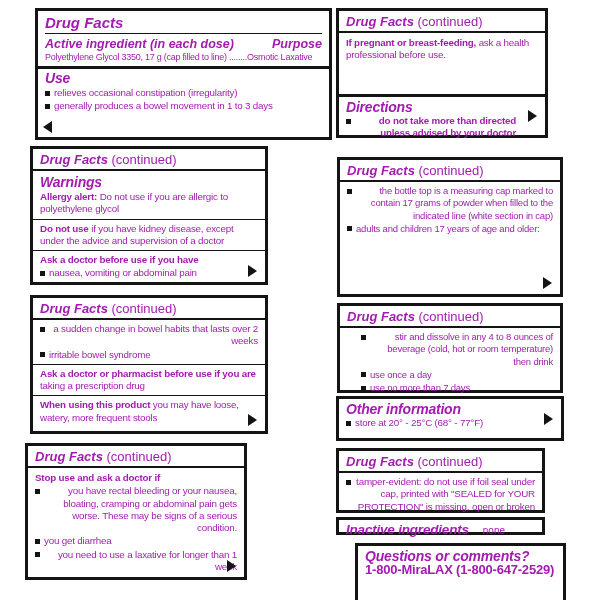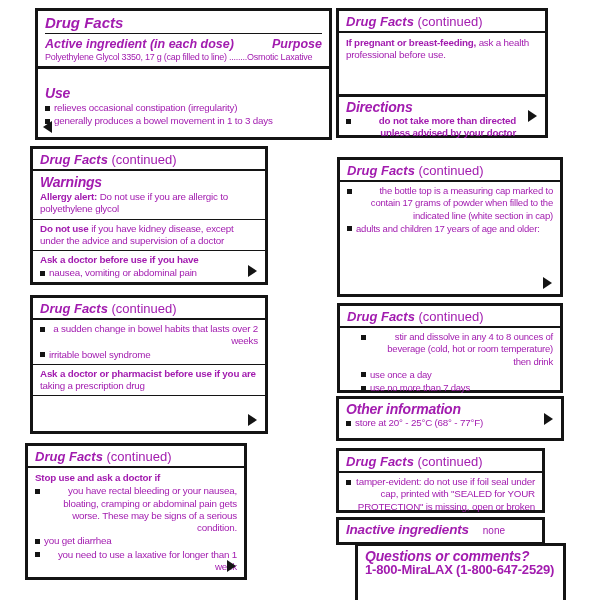--- a/index.html
+++ b/index.html
@@ -14,21 +14,21 @@
   .title{font-size:15px;line-height:17px;font-weight:bold;font-style:italic;}
   .rule{border-top:1.6px solid #141414;margin:2px 0 3px;}
   .sep{border-top:1.4px solid #141414;margin:3px -7px;}
   .para{margin:1px 0;}
   .lead{font-weight:bold;}
   .brow{display:flex;align-items:flex-start;margin:0 0 1px;text-align:right;}
   .sq{flex:none;width:5px;height:5px;background:#141414;margin:3.5px 4px 0 0;}
   .ind{margin-left:14px;}
   .actrow{display:flex;justify-content:space-between;align-items:baseline;font-size:12.5px;}
   .ingr{font-size:9px;letter-spacing:-0.25px;white-space:nowrap;margin-top:1px;}
-  .sec2{border-top:3px solid #141414;padding:16px 7px;}
+  .sec2{border-top:3px solid #141414;padding:1px 7px;}
   .sec1{padding:3px 7px 4px;}
   .arr{position:absolute;width:0;height:0;}
   .arr-r{border-top:6.5px solid transparent;border-bottom:6.5px solid transparent;border-left:9px solid #141414;}
   .arr-l{border-top:6.5px solid transparent;border-bottom:6.5px solid transparent;border-right:9px solid #141414;}
   .br{right:8px;bottom:5px;}
   .vc{right:8px;top:50%;transform:translateY(-50%);}
   .inrow{display:flex;align-items:baseline;padding:2px 7px 3px;}
   .inval{font-size:10px;margin-left:14px;letter-spacing:0;}
   .phone{font-weight:bold;font-size:13px;letter-spacing:-0.2px;}
 </style>
@@ -87,20 +87,21 @@
           <span class="sq"></span>
           <span>a sudden change in bowel habits that lasts over 2 weeks</span>
         </div>
       <div class="brow">
           <span class="sq"></span>
           <span>irritable bowel syndrome</span>
         </div>
       <div class="sep"></div>
       <p class="para"><span class="lead">Ask a doctor or pharmacist before use if you are</span> <span>taking a prescription drug</span></p>
       <div class="sep"></div>
+      <p class="para"><span class="lead">When using this product</span> <span>you may have loose, watery, more frequent stools</span></p>
     </div>
     <span class="arr arr-r br"></span>
   </div>
 
   <div class="panel" style="left:25px;top:443px;width:222px;height:137px;">
     <div class="hdr"><span class="df">Drug Facts</span> <span class="cont">(continued)</span></div>
     <div class="pbody">
       <p class="para lead">Stop use and ask a doctor if</p>
       <div class="brow">
           <span class="sq"></span>
@@ -187,21 +188,21 @@
   <div class="panel" style="left:336px;top:448px;width:209px;height:65px;">
     <div class="hdr"><span class="df">Drug Facts</span> <span class="cont">(continued)</span></div>
     <div class="pbody">
       <div class="brow">
           <span class="sq"></span>
           <span>tamper-evident: do not use if foil seal under cap, printed with "SEALED for YOUR PROTECTION" is missing, open or broken</span>
         </div>
     </div>
   </div>
 
-  <div class="panel" style="left:336px;top:517px;width:209px;height:28px;">
+  <div class="panel" style="left:336px;top:517px;width:209px;height:18px;">
     <div class="inrow">
       <span class="big" style="font-size:13.5px;">Inactive ingredients</span>
       <span class="inval">none</span>
     </div>
   </div>
 
   <div class="panel" style="left:355px;top:543px;width:211px;height:60px;">
     <div class="pbody" style="padding-top:2px;">
       <div class="big">Questions or comments?</div>
       <div class="phone">1-800-MiraLAX (1-800-647-2529)</div>

